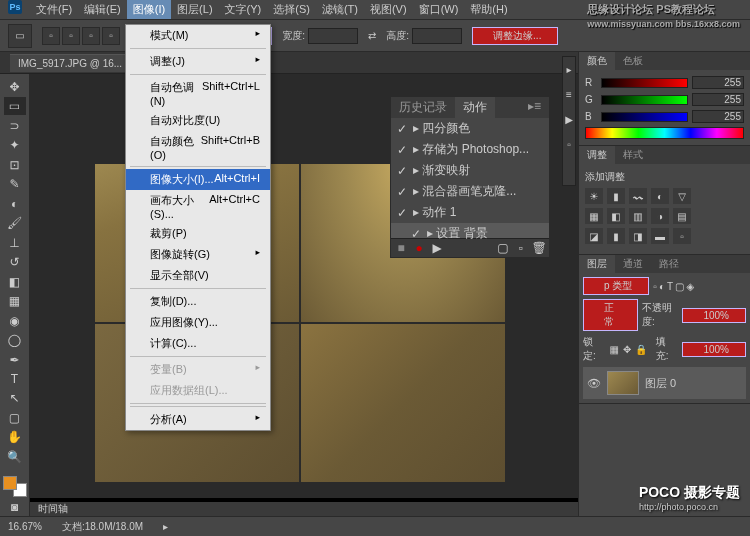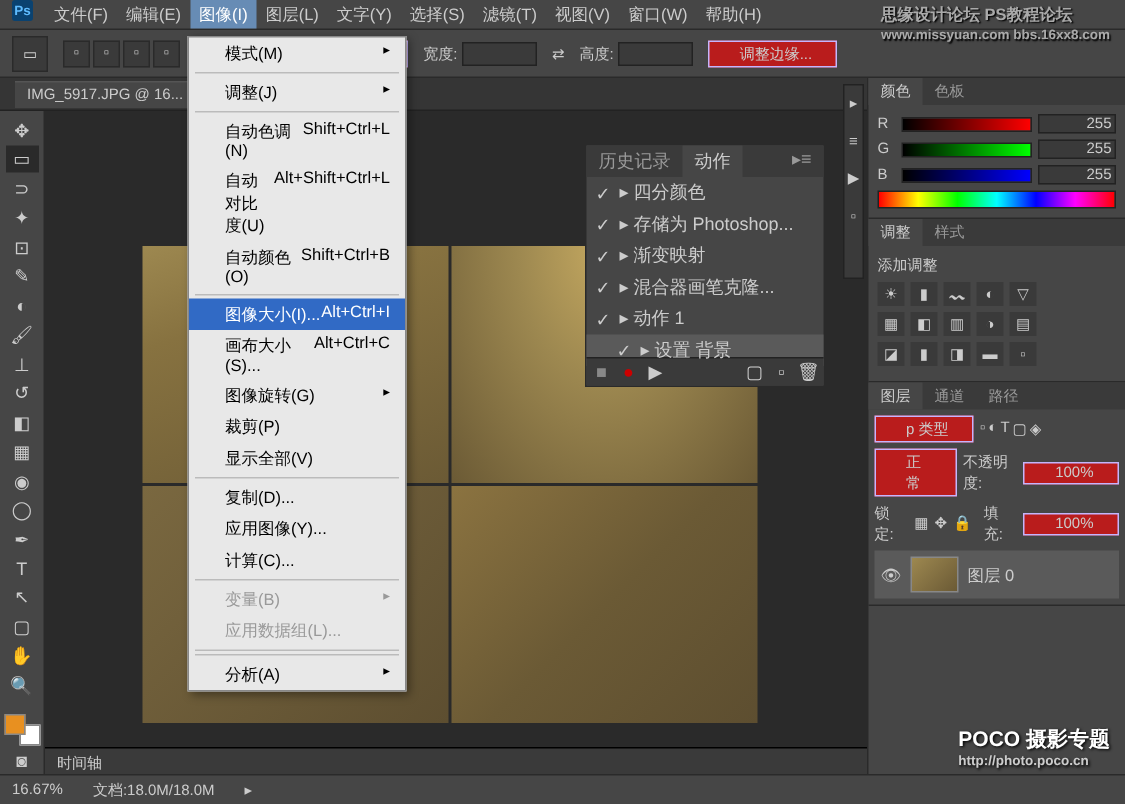--- a/index.html
+++ b/index.html
@@ -64,24 +64,24 @@
 .hp-item.sel { background: #5a5a5a; }
 .hp-indent { padding-left: 20px; }
 .hp-check { width: 12px; }
 .hp-footer { display: flex; gap: 2px; padding: 2px; background: #3a3a3a; border-top: 1px solid #222; }
 .hp-btn { width: 16px; height: 14px; display: flex; align-items: center; justify-content: center; }
 .stop-btn { color: #888; }
 .rec-btn { color: #c00; }
 .side-strip { position: absolute; right: 174px; top: 56px; width: 14px; background: #3a3a3a; height: 130px; display: flex; flex-direction: column; gap: 1px; border: 1px solid #222; }
 .strip-icon { height: 24px; display: flex; align-items: center; justify-content: center; font-size: 10px; }
 .status-bar { position: absolute; bottom: 0; left: 0; right: 0; height: 20px; background: #464646; border-top: 1px solid #2a2a2a; display: flex; align-items: center; padding: 0 8px; font-size: 10px; gap: 20px; }
-.timeline-bar { position: absolute; bottom: 20px; left: 30px; right: 172px; height: 18px; background: #3a3a3a; border-top: 1px solid #000000; display: flex; align-items: flex-end; padding: 0 8px; font-size: 10px; }
+.timeline-bar { position: absolute; bottom: 20px; left: 30px; right: 172px; height: 18px; background: #3a3a3a; border-top: 4px solid #000000; display: flex; align-items: flex-end; padding: 0 8px; font-size: 10px; }
 .watermark { position: absolute; top: 2px; right: 10px; font-size: 11px; color: #aaa; z-index: 200; font-weight: bold; text-shadow: 1px 1px 1px #000; }
 .watermark2 { position: absolute; bottom: 24px; right: 10px; font-size: 14px; color: #fff; z-index: 200; font-weight: bold; text-shadow: 1px 1px 2px #000; }
-.watermark2 small { font-size: 9px; display: block; color: #ccc; font-weight: bold; }
+.watermark2 small { font-size: 9px; display: block; color: #ccc; font-weight: normal; }
 .opt-field { display:flex; align-items:center; gap:3px; }
 .opt-input { background:#3a3a3a; border:1px solid #222; width:50px; height:16px; }
 </style>
 </head>
 <body>
 
 <div class="watermark"><span>思缘设计论坛  PS教程论坛</span><br><span style="font-size:9px">www.missyuan.com  bbs.16xx8.com</span></div>
 <div class="watermark2"><span>POCO 摄影专题</span><small>http://photo.poco.cn</small></div>
 
 <div class="title-bar">
@@ -173,40 +173,39 @@
     <div class="menu-row menu-arrow">
       <span>调整(J)</span>
     </div>
     <div class="menu-sep"></div>
     <div class="menu-row">
       <span>自动色调(N)</span>
       <span>Shift+Ctrl+L</span>
     </div>
     <div class="menu-row">
       <span>自动对比度(U)</span>
-      <span>Alt+Shift+Ctrl+L</span>
     </div>
     <div class="menu-row">
       <span>自动颜色(O)</span>
       <span>Shift+Ctrl+B</span>
     </div>
     <div class="menu-sep"></div>
     <div class="menu-row sel">
       <span>图像大小(I)...</span>
       <span>Alt+Ctrl+I</span>
     </div>
     <div class="menu-row">
       <span>画布大小(S)...</span>
       <span>Alt+Ctrl+C</span>
     </div>
+    <div class="menu-row">
+      <span>裁剪(P)</span>
+    </div>
     <div class="menu-row menu-arrow">
       <span>图像旋转(G)</span>
-    </div>
-    <div class="menu-row">
-      <span>裁剪(P)</span>
     </div>
     <div class="menu-row">
       <span>显示全部(V)</span>
     </div>
     <div class="menu-sep"></div>
     <div class="menu-row">
       <span>复制(D)...</span>
     </div>
     <div class="menu-row">
       <span>应用图像(Y)...</span>

